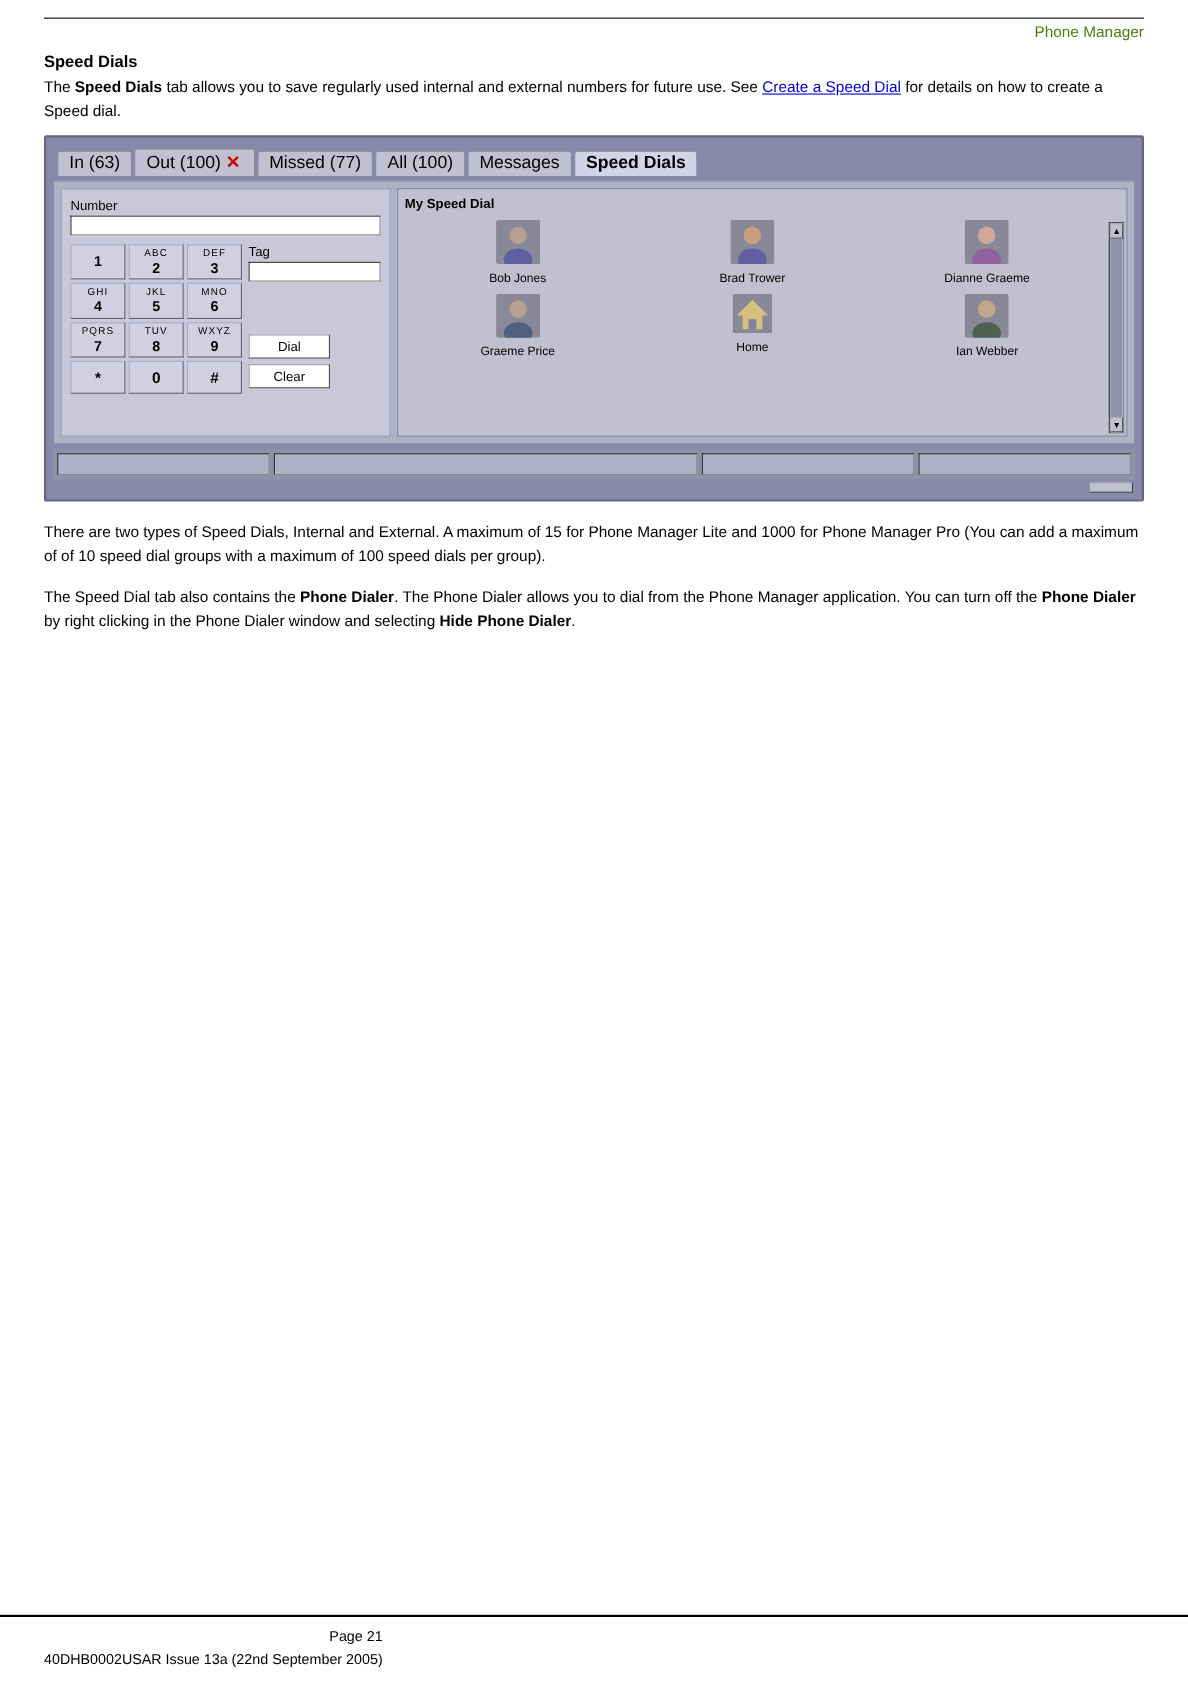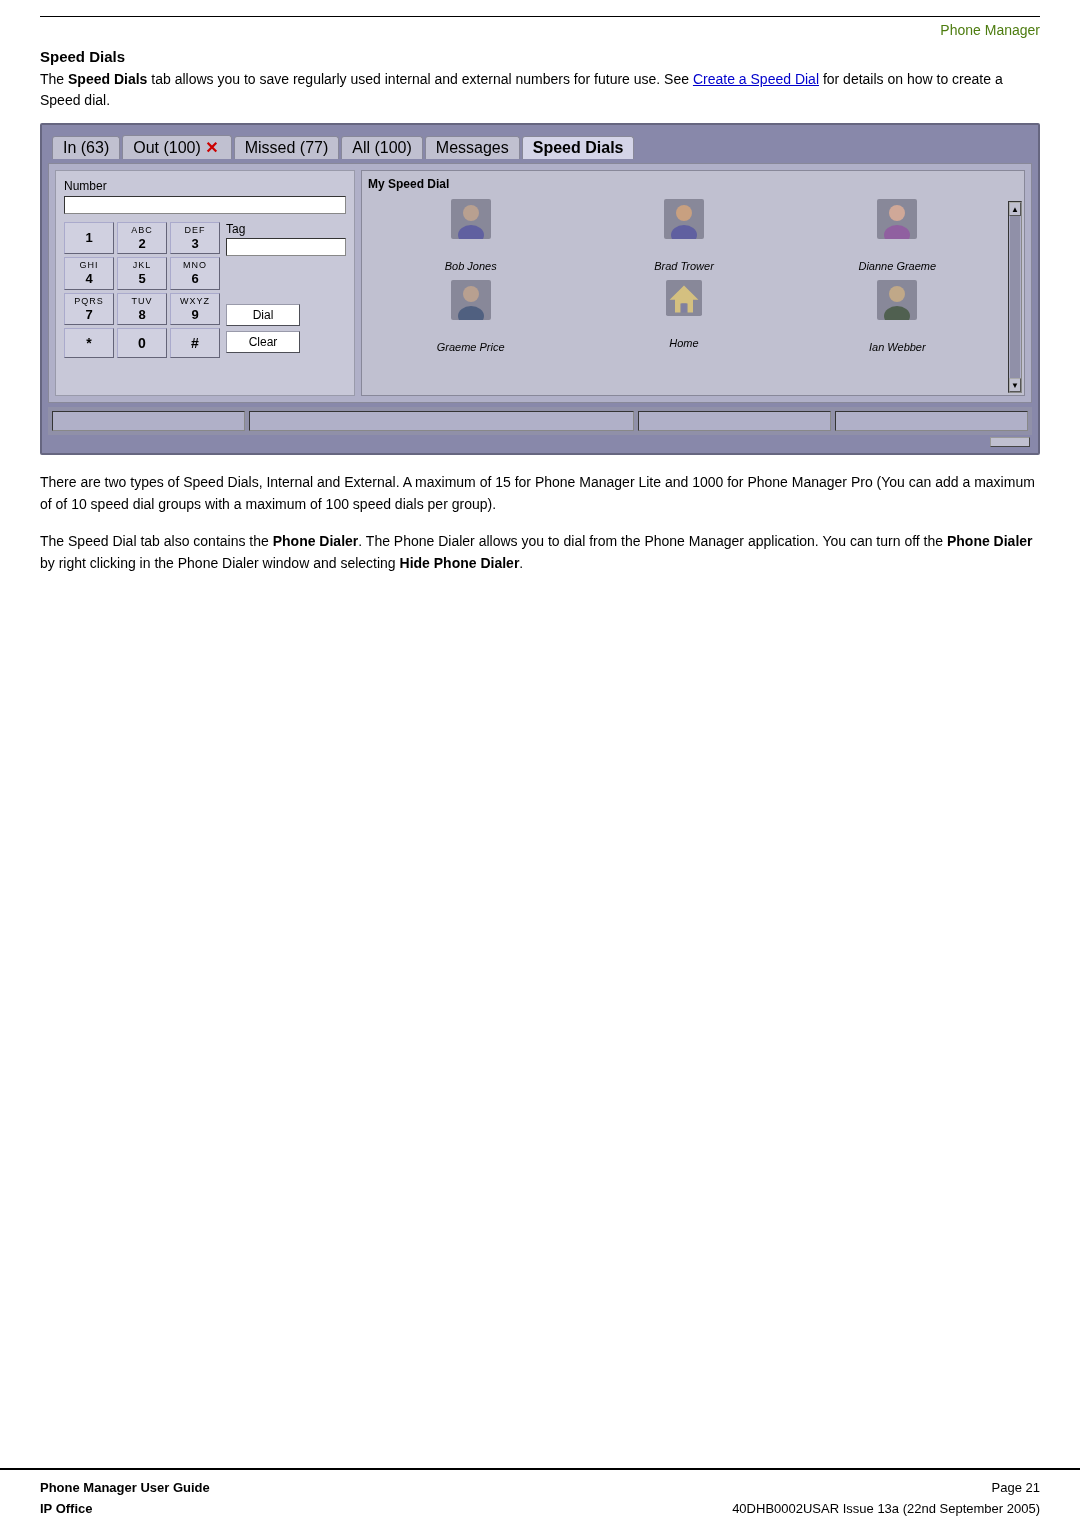--- a/index.html
+++ b/index.html
@@ -180,23 +180,22 @@
       display: grid;
       grid-template-columns: repeat(3, 1fr);
       gap: 8px;
       padding-right: 18px;
     }
 
     .speeddial-item {
       display: flex;
       flex-direction: column;
       align-items: center;
-      gap: 21px;
+      gap: 7px;
       cursor: pointer;
-      font-style: italic;
     }
 
     
     .avatar-person {
       width: 40px;
       height: 40px;
     }
 
     .avatar-home {
       width: 36px;
@@ -502,21 +501,17 @@
   <p class="para">
     There are two types of Speed Dials, Internal and External. A maximum of 15 for Phone Manager Lite and 1000 for Phone Manager Pro (You can add a maximum of of 10 speed dial groups with a maximum of 100 speed dials per group).
   </p>
 
   <p class="para">
     The Speed Dial tab also contains the <strong>Phone Dialer</strong>. The Phone Dialer allows you to dial from the Phone Manager application. You can turn off the <strong>Phone Dialer</strong> by right clicking in the Phone Dialer window and selecting <strong>Hide Phone Dialer</strong>.
   </p>
 </div>
 
 <div class="footer">
-  <div class="footer-left">
-    <div><strong>Phone Manager User Guide</strong></div>
-    <div><strong>IP Office</strong></div>
-  </div>
   <div class="footer-right">
     <div>Page 21</div>
     <div>40DHB0002USAR Issue 13a (22nd September 2005)</div>
   </div>
 </div>
 
 </body></html>

